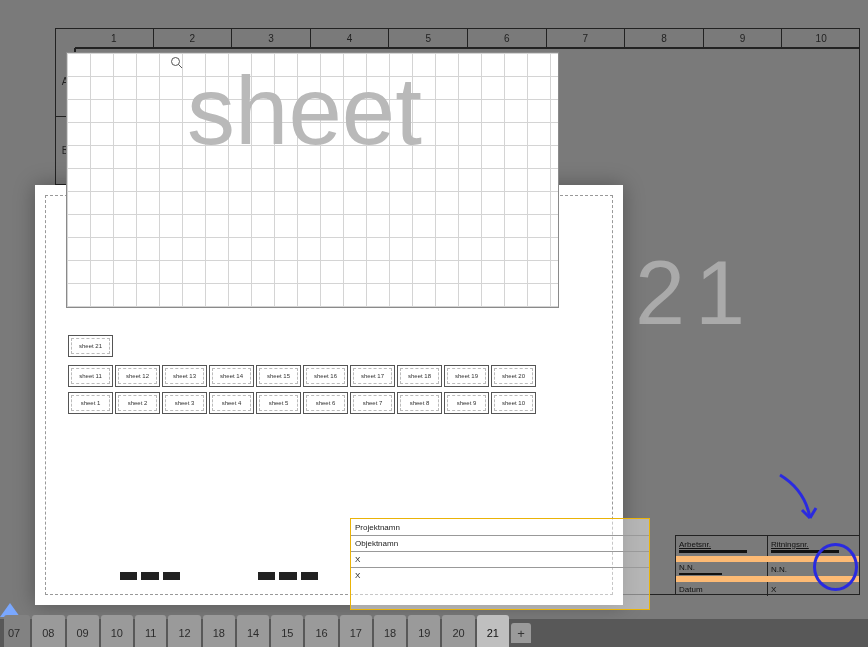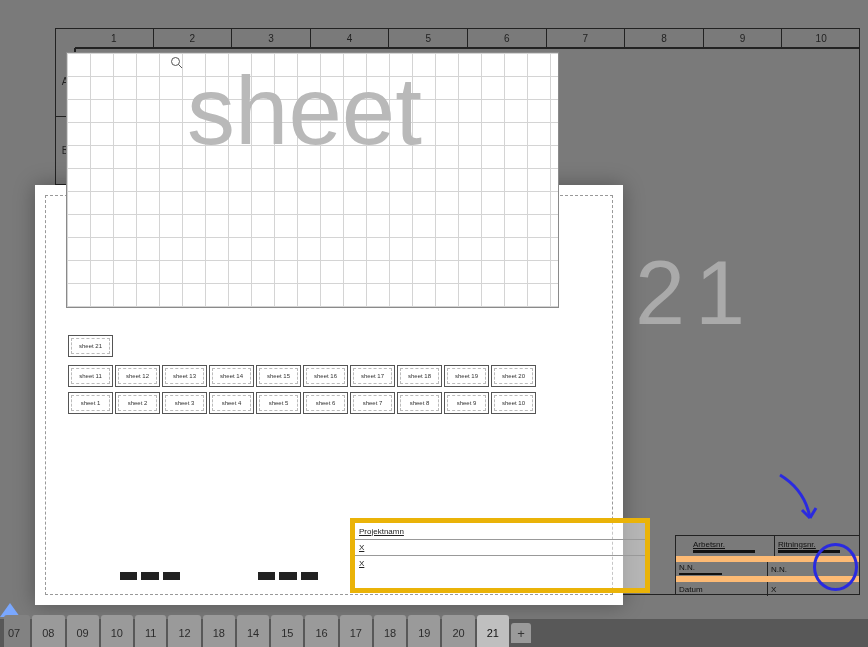--- a/index.html
+++ b/index.html
@@ -43,28 +43,28 @@
   .mini::before { content: ''; position: absolute; left: 2px; right: 2px; top: 2px; bottom: 2px; border: 1px dashed #bbb; }
   .mini span { position: relative; z-index: 1; }
 
   
   .footblk1 { position: absolute; left: 120px; top: 572px; width: 60px; height: 14px; display:flex; gap:4px; }
   .footblk1 div { width:18px; height:8px; background:#222; }
   .footblk2 { position: absolute; left: 258px; top: 572px; width: 60px; height: 14px; display:flex; gap:4px; }
   .footblk2 div { width:18px; height:8px; background:#222; }
 
   
-  .tb-inner { position: absolute; left: 350px; top: 518px; width: 300px; height: 75px; border: 5px solid #eab308; background: rgba(255,255,255,.45); font-size: 8px; color: #222; text-decoration: underline; }
+  .tb-inner { position: absolute; left: 350px; top: 518px; width: 300px; height: 92px; border: 1px solid #eab308; background: rgba(255,255,255,.45); font-size: 8px; color: #222; }
   .tb-inner .row { border-top: 1px solid #999; padding: 2px 4px; display:flex; align-items:center; height:16px; }
   .tb-inner .row:first-child { border-top: none; }
 
   
   .tb-outer { position: absolute; right: 8px; bottom: 52px; width: 185px; height: 60px; border: 1px solid #222; background: #7a7a7a; font-size: 8px; color: #111; }
   .tb-outer .trow { display:flex; border-top:6px solid #fdba74; height:20px; }
-  .tb-outer .trow:first-child { border-top:none;margin-left:14px; }
+  .tb-outer .trow:first-child { border-top:none; }
   .tb-outer .tcell { flex:1; border-left:1px solid #222; padding:1px 3px; display:flex; flex-direction:column; justify-content:center; gap:1px; }
   .tb-outer .tcell:first-child { border-left:none; }
   .tb-outer .bar { height:3px; background:#111; width:80%; }
   .tb-outer .lbl { font-size:8px; text-decoration:underline; }
 
   
   .annot-text { position: absolute; right: 4px; top: 430px; color: #2a2ae0; font-size: 28px; font-style: italic; font-family: 'Comic Sans MS', cursive; }
   .annot-arrow { position: absolute; right: 38px; top: 470px; width: 60px; height: 60px; pointer-events:none; }
   .annot-circle { position: absolute; right: 10px; bottom: 56px; width: 45px; height: 48px; border: 3px solid #2a2ae0; border-radius: 50%; pointer-events:none; }
 
@@ -201,20 +201,21 @@
       <div></div>
     </div>
   <div class="footblk2">
       <div></div>
       <div></div>
       <div></div>
     </div>
 
   <div class="tb-inner">
     <div class="row">Projektnamn</div>
+    <div class="row">Objektnamn</div>
     <div class="row">X</div>
     <div class="row">X</div>
   </div>
 
   <div class="tb-outer">
     <div class="trow">
       <div class="tcell">
           <span class="lbl">Arbetsnr.</span>
           <div class="bar"></div>
         </div>

